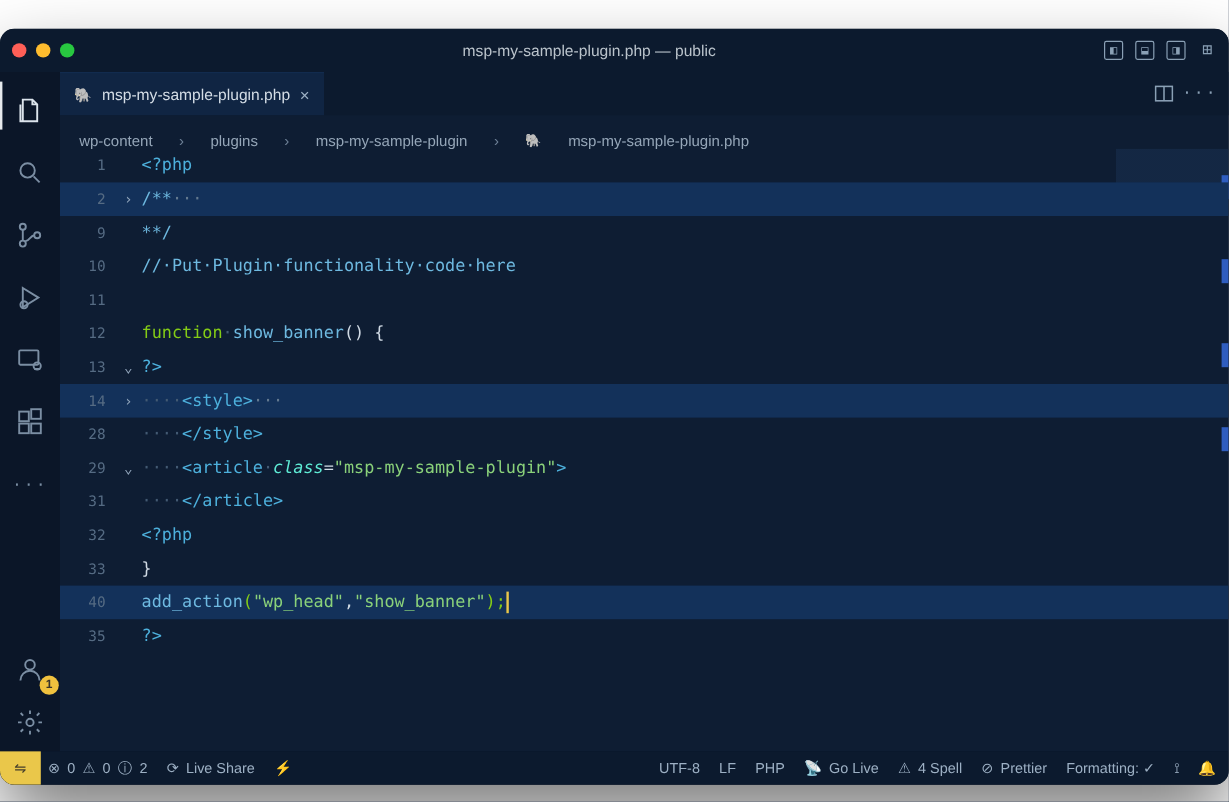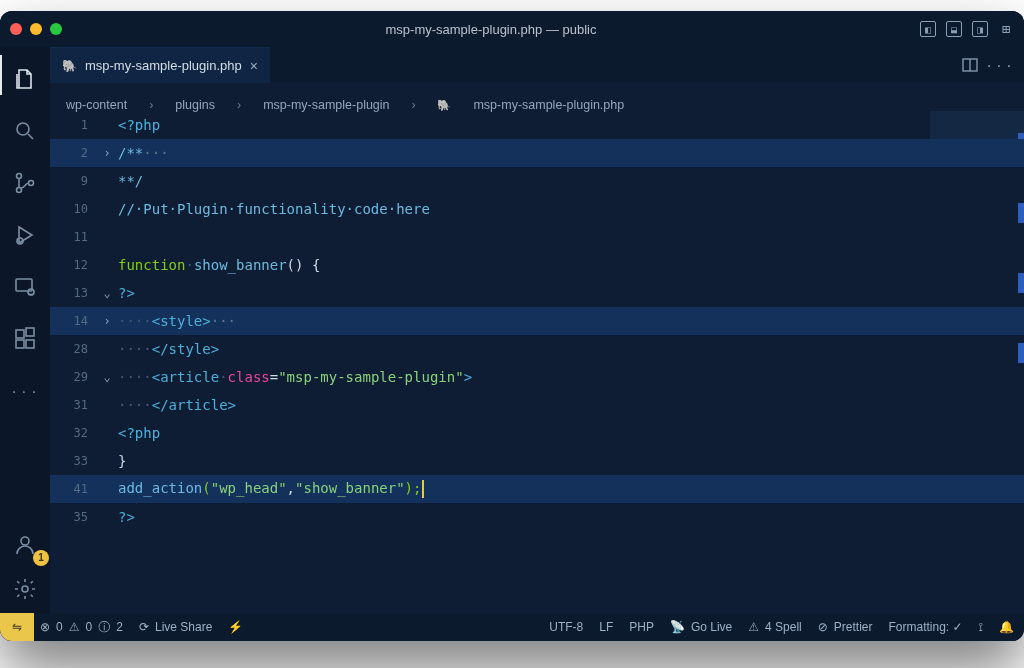--- a/index.html
+++ b/index.html
@@ -1,18 +1,18 @@
 <!DOCTYPE html>
 <html><head>
 <meta charset="utf-8">
 <style>
   html,body{margin:0;padding:0;height:100%;background:transparent}
   *{box-sizing:border-box}
   body{font-family:ui-monospace,SFMono-Regular,Menlo,Consolas,monospace;font-size:13px;color:#ccc}
-  .window{position:relative;width:1024px;height:630px;margin:11px auto;background:#0b1524;border-radius:12px;overflow:hidden;box-shadow:0 30px 60px rgba(0,0,0,.5);display:flex;flex-direction:column}
+  .window{position:relative;width:1024px;height:630px;margin:24px auto;background:#0b1524;border-radius:12px;overflow:hidden;box-shadow:0 30px 60px rgba(0,0,0,.5);display:flex;flex-direction:column}
   .titlebar{height:36px;display:flex;align-items:center;padding:0 10px;background:#0c1a2e;flex:none}
   .traffic{display:flex;gap:8px;align-items:center}
   .tl{width:12px;height:12px;border-radius:50%}
   .title{flex:1;text-align:center;color:#bac3cb;font:500 13px/1 -apple-system,BlinkMacSystemFont,sans-serif}
   .topicons{display:flex;gap:10px;color:#8aa0b5}
   .topicons span{width:16px;height:16px;display:flex;align-items:center;justify-content:center;border:1px solid #8aa0b5;border-radius:2px;font-size:10px}
   .body{flex:1;display:flex;min-height:0}
   .activity{width:50px;background:#0b1628;display:flex;flex-direction:column;align-items:center;padding-top:20px;gap:28px;flex:none;position:relative}
   .activity .aicon{width:24px;height:24px;color:#7b8ea3;display:flex;align-items:center;justify-content:center}
   .activity .aicon.active{color:#dce4ec}
@@ -35,21 +35,21 @@
   .editor{position:absolute;inset:0;overflow:auto}
   .line{height:28px;display:flex;align-items:center}
   .lnum{width:50px;text-align:right;padding-right:12px;color:#556b83;font-size:12px;flex:none}
   .fold{width:14px;color:#90a4ba;font-size:12px;flex:none;cursor:pointer;text-align:center}
   .code{white-space:pre;padding-left:4px;font-size:14px;color:#4db0dc}
   .line.hl{background:#13315a}
   .k-tag{color:#4db0dc}
   .k-def{color:#84cc16}
   .k-str{color:#8ad17a}
   .k-fn{color:#6eb9e0}
-  .k-attr{color:#ec4899;}
+  .k-attr{color:#5eead4;font-style:italic}
   .k-plain{color:#d0dae4}
   .k-dots{color:#435a73}
   .k-sl{color:#63798f}
   .k-wave{text-decoration:underline wavy #3f94cc}
   .cursor{display:inline-block;width:2px;height:18px;background:#eac74a;vertical-align:middle;margin-left:1px}
   .minimap{position:absolute;right:0;top:0;width:94px;height:100px;background:linear-gradient(#1a3254 0 30%,transparent 0);opacity:.5}
   .overview{position:absolute;right:0;top:22px;width:6px;height:520px}
   .overview i{display:block;width:6px;height:20px;background:#2f5dbf;margin-bottom:50px}
   .status{height:28px;background:#0c1a2e;display:flex;align-items:center;padding:0 10px;gap:16px;color:#9db0c4;font:12px/1 -apple-system,sans-serif;flex:none}
   .status .seg{display:flex;align-items:center;gap:6px}
@@ -252,21 +252,21 @@
               <span class="code"><span class="k-tag">&lt;?php</span></span>
             </div>
 
           <div class="line">
               <span class="lnum">33</span>
               <span class="fold"></span>
               <span class="code"><span class="k-plain">}</span></span>
             </div>
 
           <div class="line hl">
-              <span class="lnum">41</span>
+              <span class="lnum">40</span>
               <span class="fold"></span>
               <span class="code"><span class="k-fn">add_action</span><span class="k-def">(</span><span class="k-str">"wp_head"</span><span class="k-plain">,</span><span class="k-str">"show_banner"</span><span class="k-def">);</span><span class="cursor"></span></span>
             </div>
 
           <div class="line">
               <span class="lnum">35</span>
               <span class="fold"></span>
               <span class="code"><span class="k-tag">?&gt;</span></span>
             </div>
 

